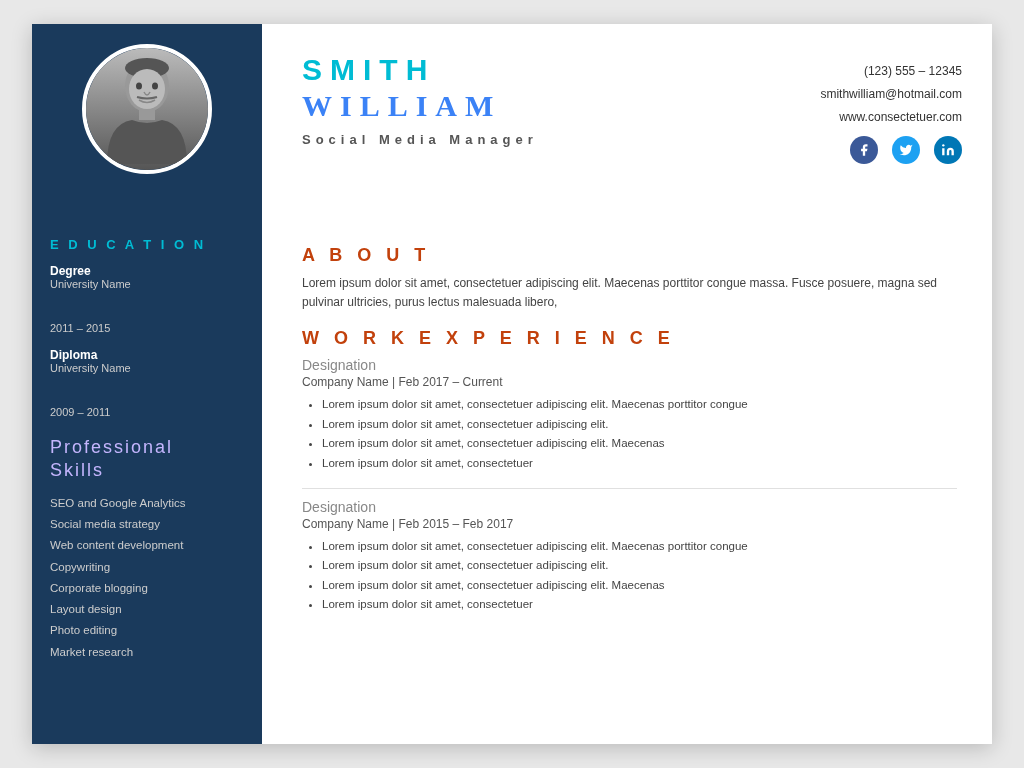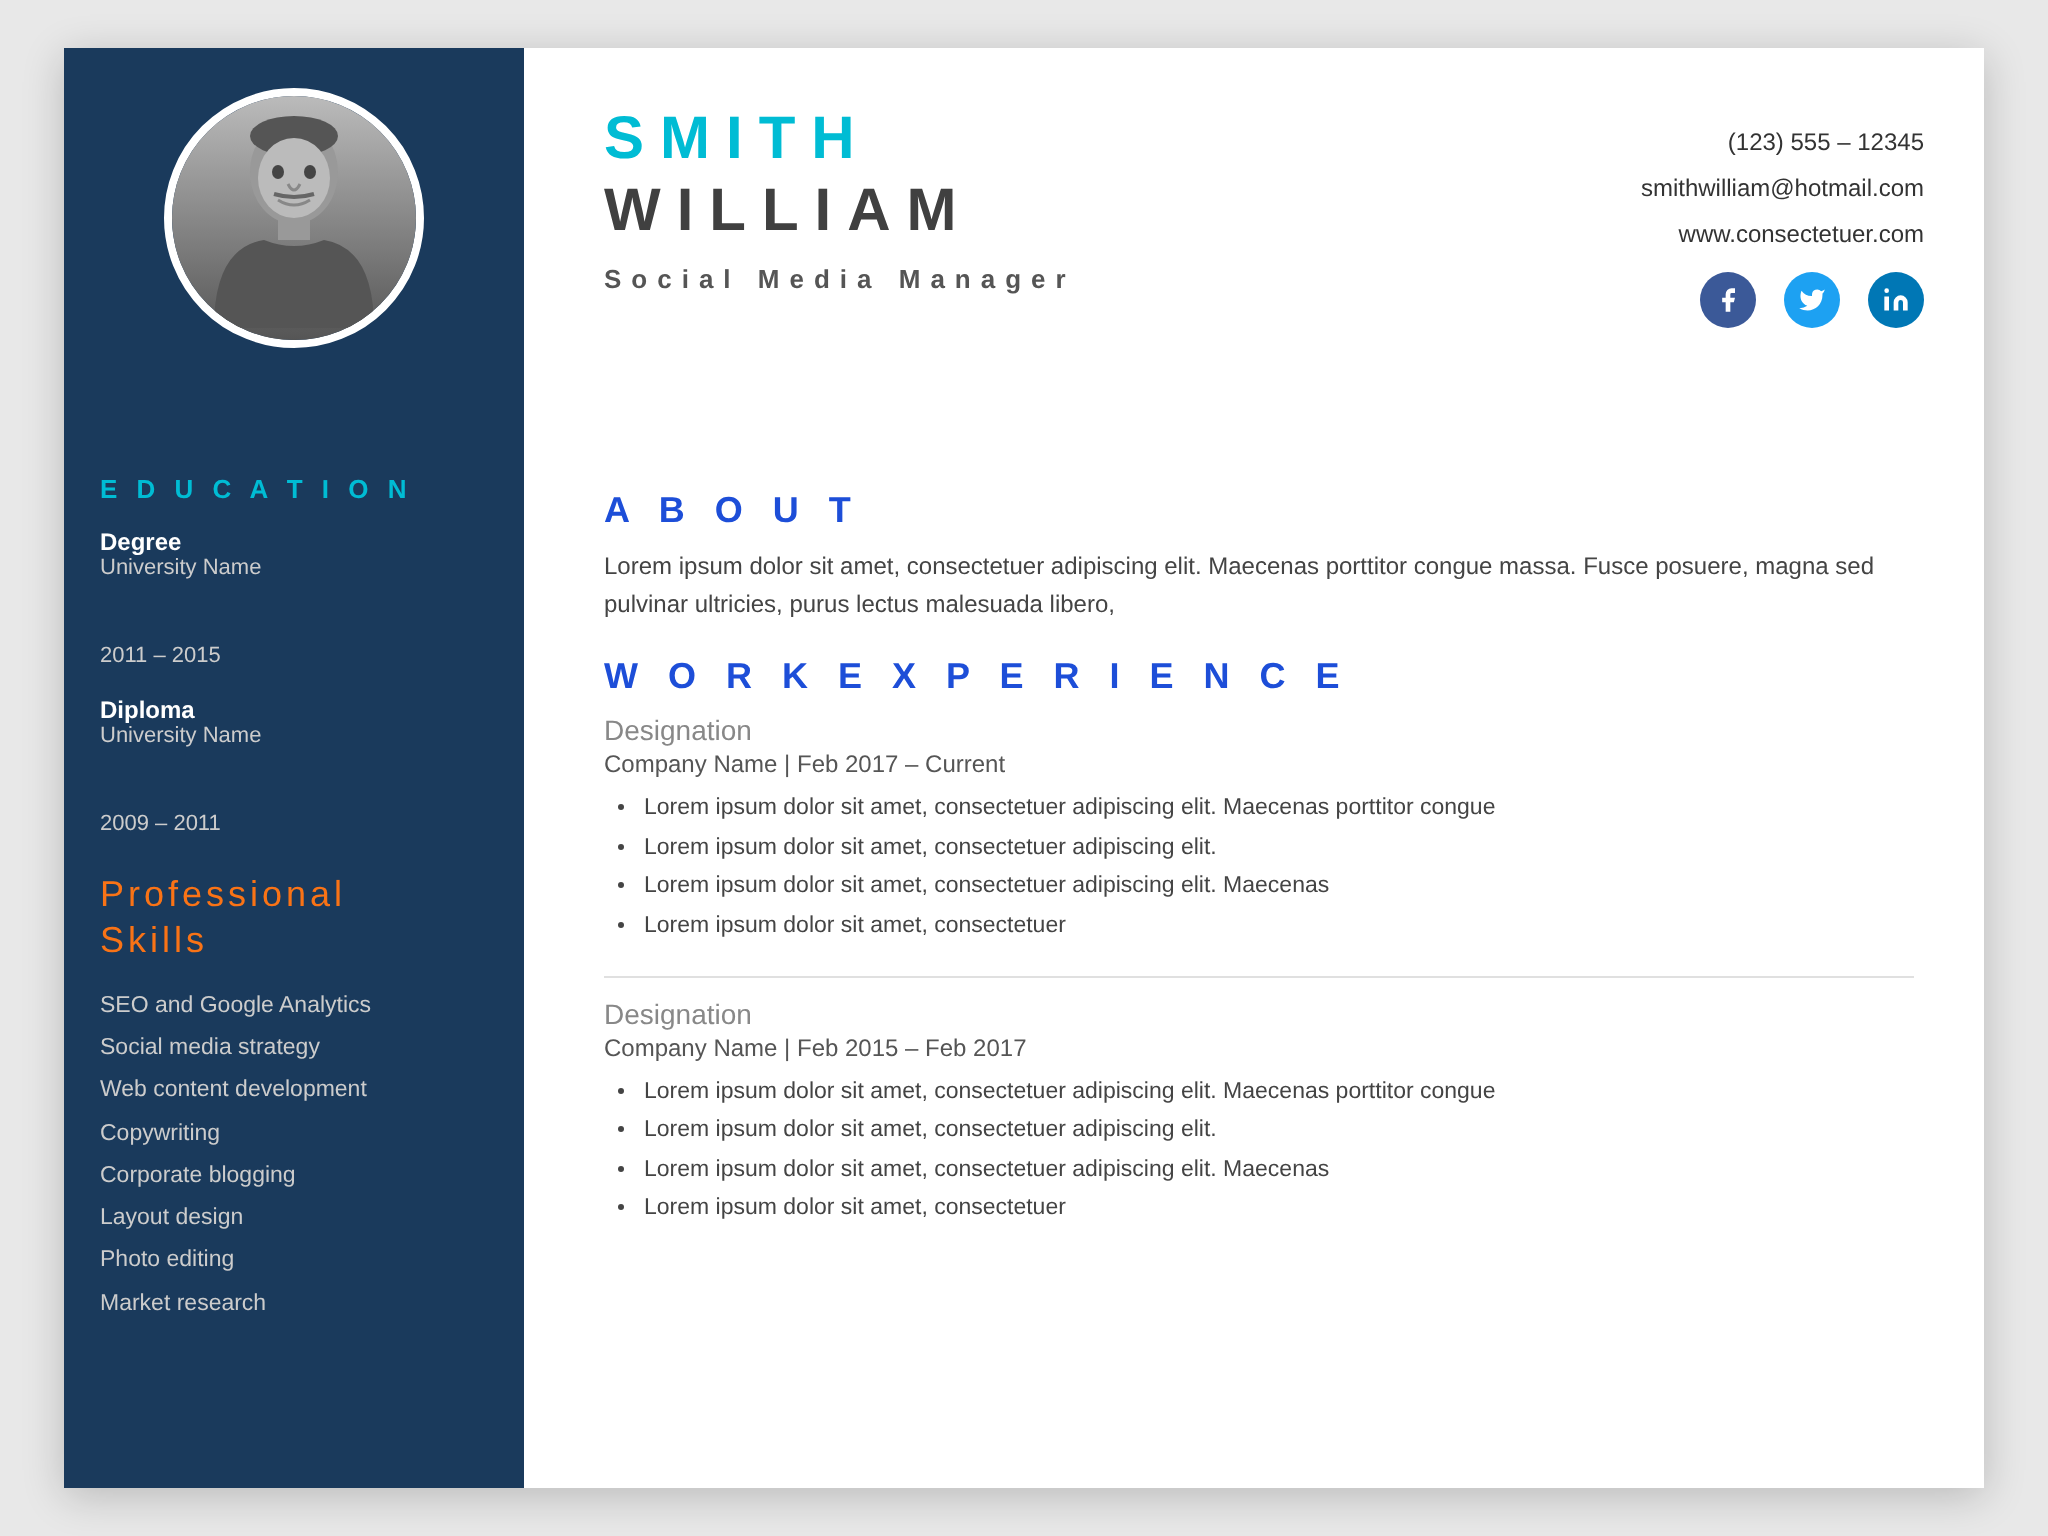--- a/index.html
+++ b/index.html
@@ -116,21 +116,21 @@
       color: #cccccc;
       font-size: 11px;
     }
     .edu-year {
       color: #cccccc;
       font-size: 11px;
       margin-top: 32px;
     }
 
     .skills-title {
-      color: #f97316;
+      color: #c4b5fd;
       font-size: 18px;
       letter-spacing: 2px;
       font-weight: 400;
       line-height: 1.3;
       margin-top: 18px;
       margin-bottom: 12px;
     }
 
     .skill-item {
       color: #cccccc;
@@ -165,25 +165,26 @@
 
     .name-first {
       color: #00bcd4;
       font-size: 30px;
       font-weight: 700;
       letter-spacing: 8px;
       line-height: 1.2;
     }
 
     .name-last {
-      color: #404040;
+      color: #3b82f6;
       font-size: 30px;
       font-weight: 700;
       letter-spacing: 8px;
       line-height: 1.2;
+      font-family: Liberation Serif, serif;
     }
 
     .job-title {
       color: #555;
       font-size: 13px;
       letter-spacing: 5px;
       margin-top: 8px;
       font-weight: 700;
     }
 
@@ -220,21 +221,21 @@
     .social-icon.facebook { background: #3b5998; }
     .social-icon.twitter { background: #1da1f2; }
     .social-icon.linkedin { background: #0077b5; }
 
     .main-body {
       padding: 20px 35px 20px 40px;
       overflow: hidden;
     }
 
     .section-title {
-      color: #1d4ed8;
+      color: #c2410c;
       font-size: 18px;
       letter-spacing: 5px;
       font-weight: 600;
       margin-bottom: 8px;
       margin-top: 16px;
     }
 
     .about-text {
       color: #444;
       font-size: 12px;

